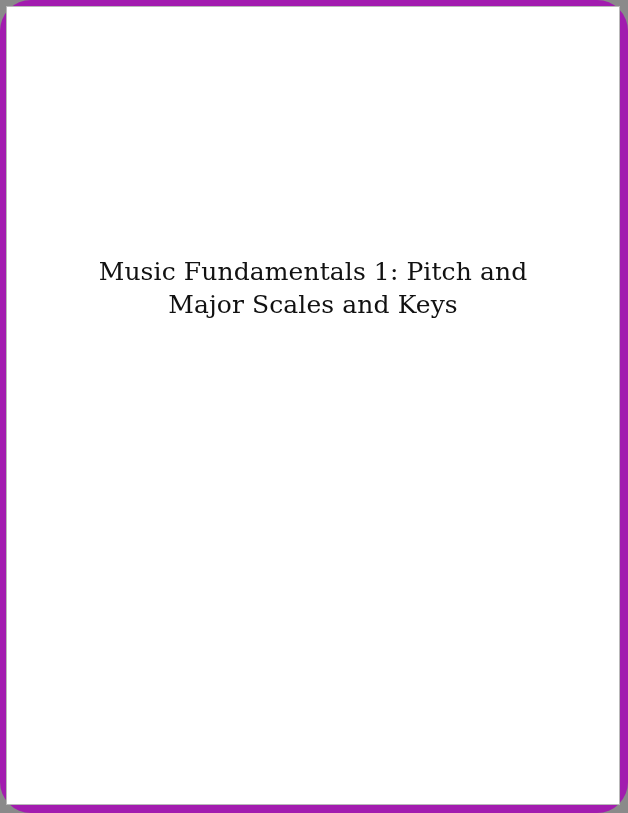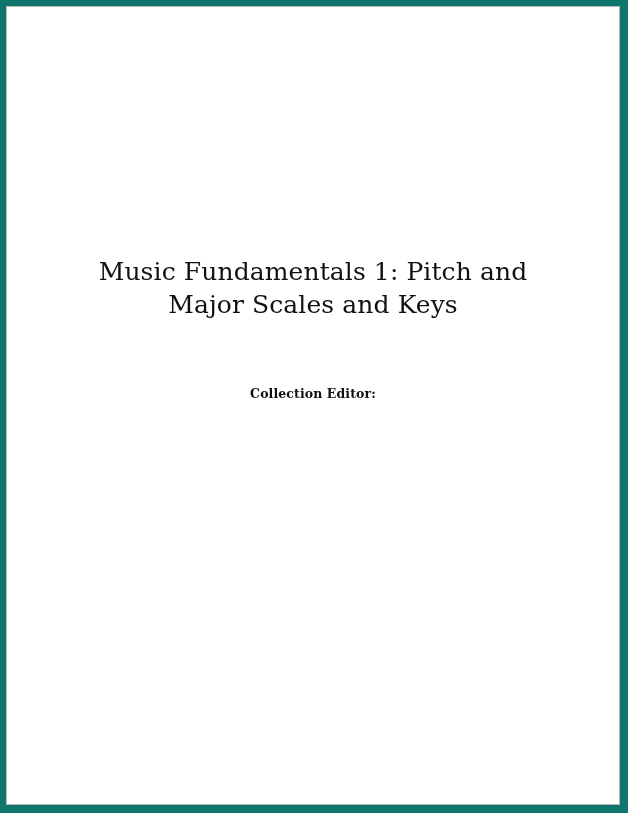--- a/index.html
+++ b/index.html
@@ -11,21 +11,22 @@
     width: 628px;
     height: 813px;
     overflow: hidden;
     font-family: "Liberation Serif", serif;
   }
   .page-wrap {
     width: 628px;
     height: 813px;
     box-sizing: border-box;
     padding: 6px 8px 8px 6px;
-    background: #0f766e;
+    background: #a21caf;
+    border-radius: 31px;
   }
   .page {
     position: relative;
     width: 100%;
     height: 100%;
     background: #ffffff;
     border: 1px solid #b9b9b9;
     box-sizing: border-box;
     overflow: hidden;
   }
@@ -75,17 +76,16 @@
 <body>
 
 <div class="page-wrap">
   <div class="page">
 
     <div class="title-block">
       <h1 class="doc-title">Music Fundamentals 1: Pitch and Major Scales and Keys</h1>
     </div>
 
     <div class="editor-block">
-      <p class="editor-role">Collection Editor:</p>
     </div>
 
   </div>
 </div>
 
 </body></html>

